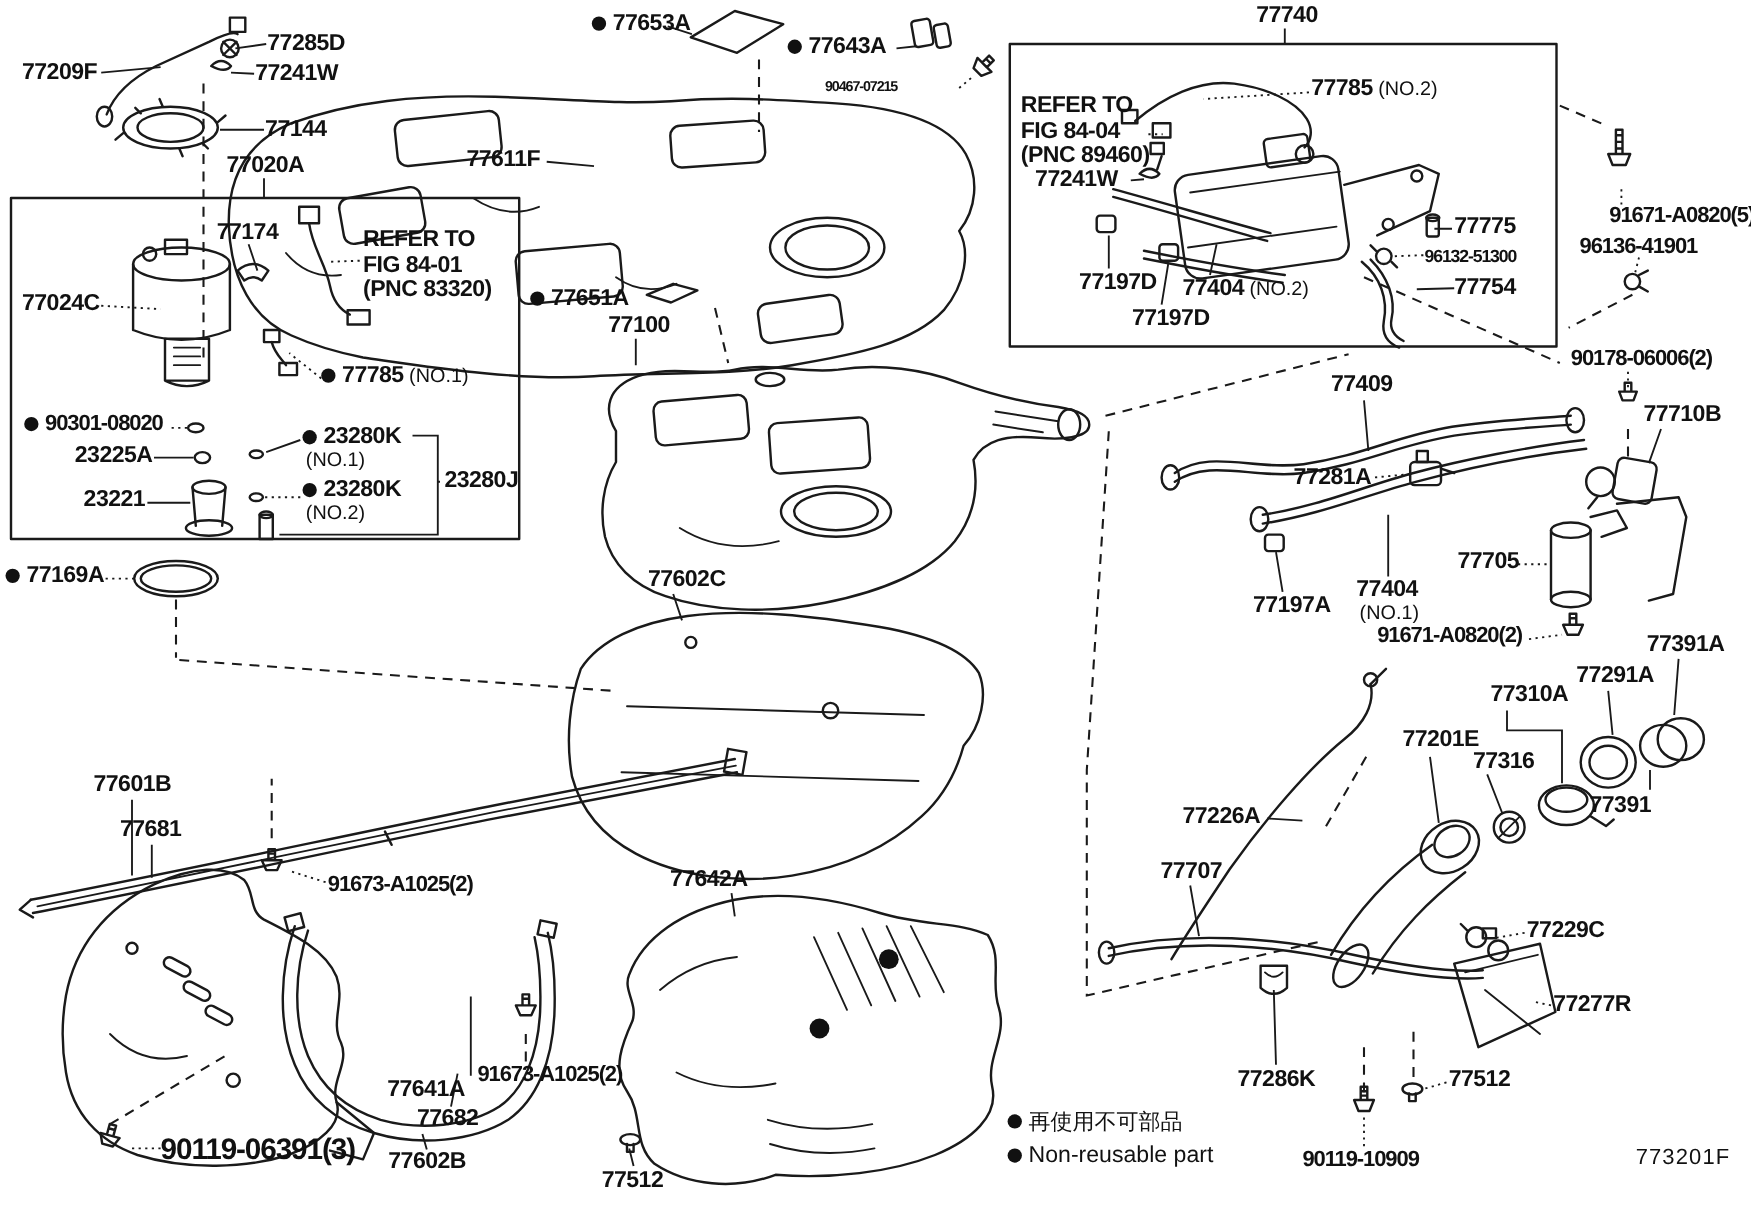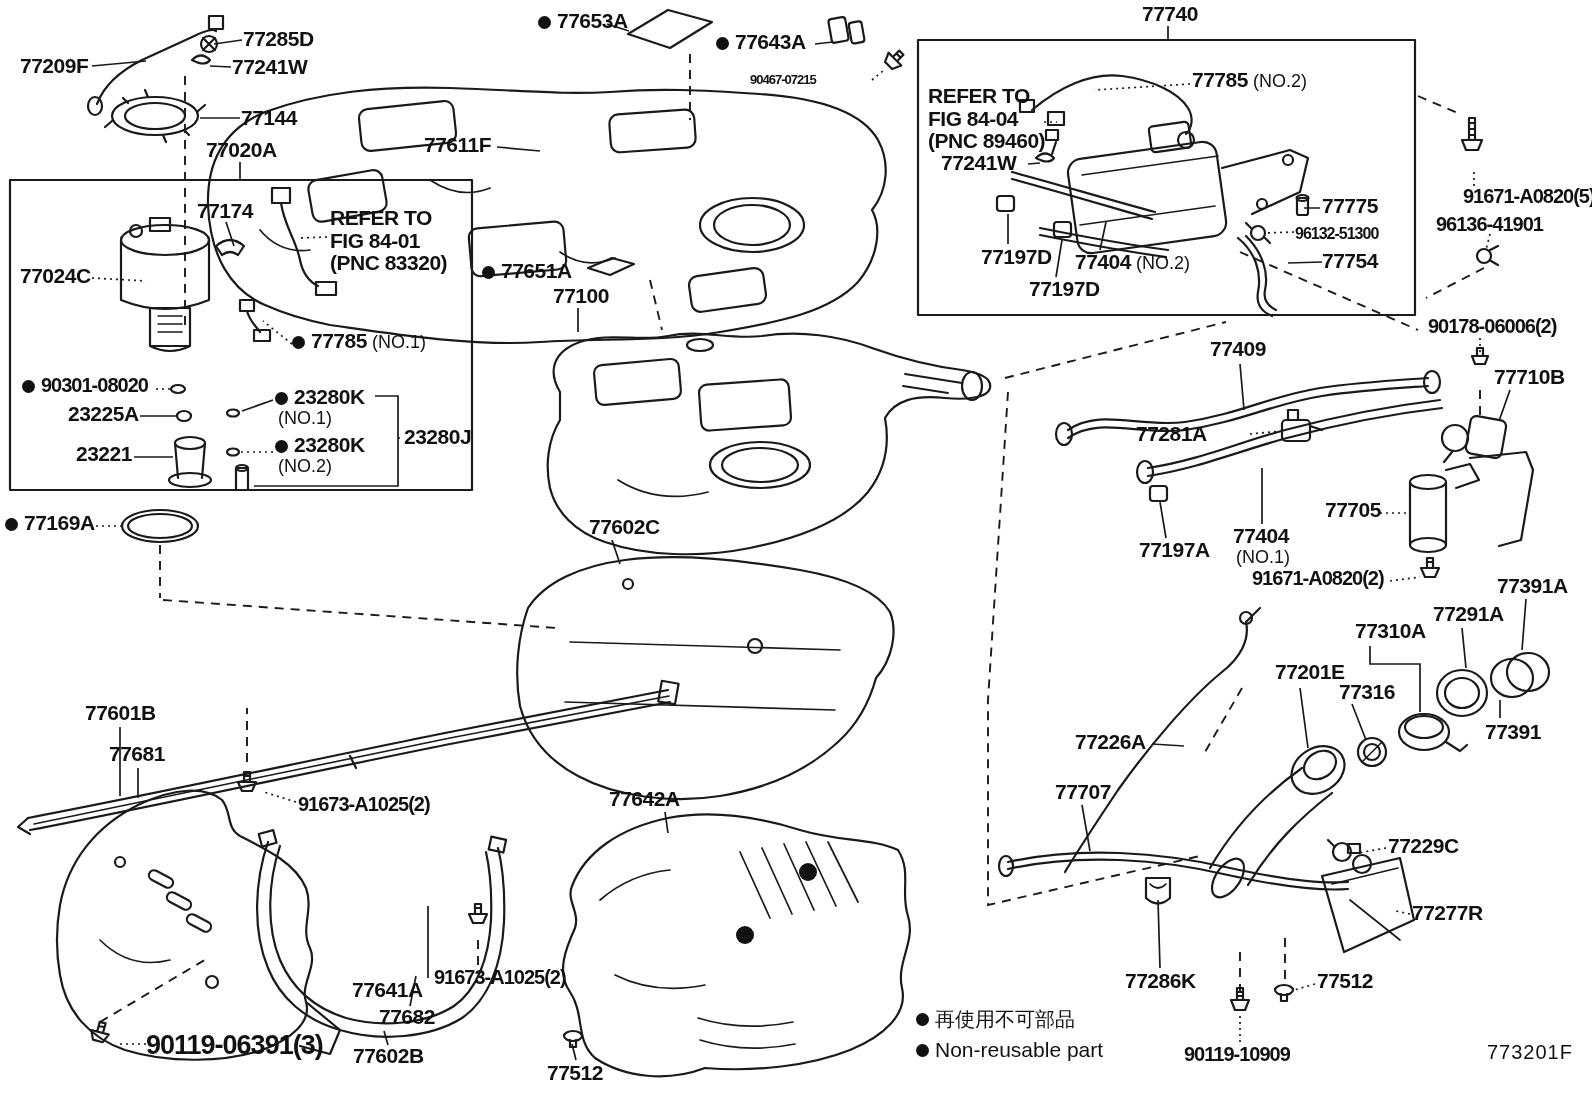--- a/index.html
+++ b/index.html
@@ -394,31 +394,31 @@
       <div class="label" style="left: 1295px; top: 221px;"><span class="t" style="font-size: 16px; letter-spacing: -1px;">96132-51300</span></div>
       <div class="label" style="left: 981px; top: 246px;"><span class="t">77197D</span></div>
       <div class="label" style="left: 1075px; top: 251px;"><span class="t">77404</span><span class="s">(NO.2)</span></div>
       <div class="label" style="left: 1322px; top: 250px;"><span class="t">77754</span></div>
       <div class="label" style="left: 1029px; top: 278px;"><span class="t">77197D</span></div>
       <div class="label" style="left: 1428px; top: 185px; margin-left: 35px;"><span class="t" style="font-size: 20px; letter-spacing: -1px;">91671-A0820(5)</span></div>
       <div class="label" style="left: 1436px; top: 213px;"><span class="t" style="font-size: 20px; letter-spacing: -1px; text-align: center;">96136-41901</span></div>
       <div class="label" style="left: 1428px; top: 315px;"><span class="t" style="font-size: 20px; letter-spacing: -1px;">90178-06006(2)</span></div>
       <div class="label" style="left: 1494px; top: 366px;"><span class="t">77710B</span></div>
       <div class="label" style="left: 1210px; top: 338px;"><span class="t">77409</span></div>
-      <div class="label" style="left: 1136px; top: 423px;"><span class="t">77281A</span></div>
+      <div class="label" style="left: 1176px; top: 423px;"><span class="t">77281A</span></div>
       <div class="label" style="left: 1139px; top: 539px;"><span class="t">77197A</span></div>
       <div class="label" style="left: 1233px; top: 525px;"><span class="t">77404</span><div class="l2">(NO.1)</div></div>
       <div class="label" style="left: 1252px; top: 567px;"><span class="t" style="font-size: 20px; letter-spacing: -1px;">91671-A0820(2)</span></div>
       <div class="label" style="left: 1325px; top: 499px;"><span class="t">77705</span></div>
       <div class="label" style="left: 1497px; top: 575px;"><span class="t">77391A</span></div>
       <div class="label" style="left: 1433px; top: 603px;"><span class="t">77291A</span></div>
       <div class="label" style="left: 1355px; top: 620px;"><span class="t">77310A</span></div>
       <div class="label" style="left: 1275px; top: 661px;"><span class="t">77201E</span></div>
       <div class="label" style="left: 1339px; top: 681px;"><span class="t">77316</span></div>
-      <div class="label" style="left: 1485px; top: 721px;"><span class="t">77391</span></div>
+      <div class="label" style="left: 1445px; top: 721px;"><span class="t">77391</span></div>
       <div class="label" style="left: 1075px; top: 731px;"><span class="t">77226A</span></div>
       <div class="label" style="left: 1055px; top: 781px;"><span class="t">77707</span></div>
       <div class="label" style="left: 1388px; top: 835px;"><span class="t">77229C</span></div>
       <div class="label" style="left: 1412px; top: 902px;"><span class="t">77277R</span></div>
       <div class="label" style="left: 1125px; top: 970px;"><span class="t">77286K</span></div>
       <div class="label" style="left: 1317px; top: 970px;"><span class="t">77512</span></div>
       <div class="label" style="left: 1184px; top: 1043px;"><span class="t" style="font-size: 20px; letter-spacing: -1px;">90119-10909</span></div>
       <div class="label" style="left: 85px; top: 702px;"><span class="t">77601B</span></div>
       <div class="label" style="left: 109px; top: 743px;"><span class="t">77681</span></div>
       <div class="label" style="left: 298px; top: 793px;"><span class="t" style="font-size: 20px; letter-spacing: -1px;">91673-A1025(2)</span></div>

